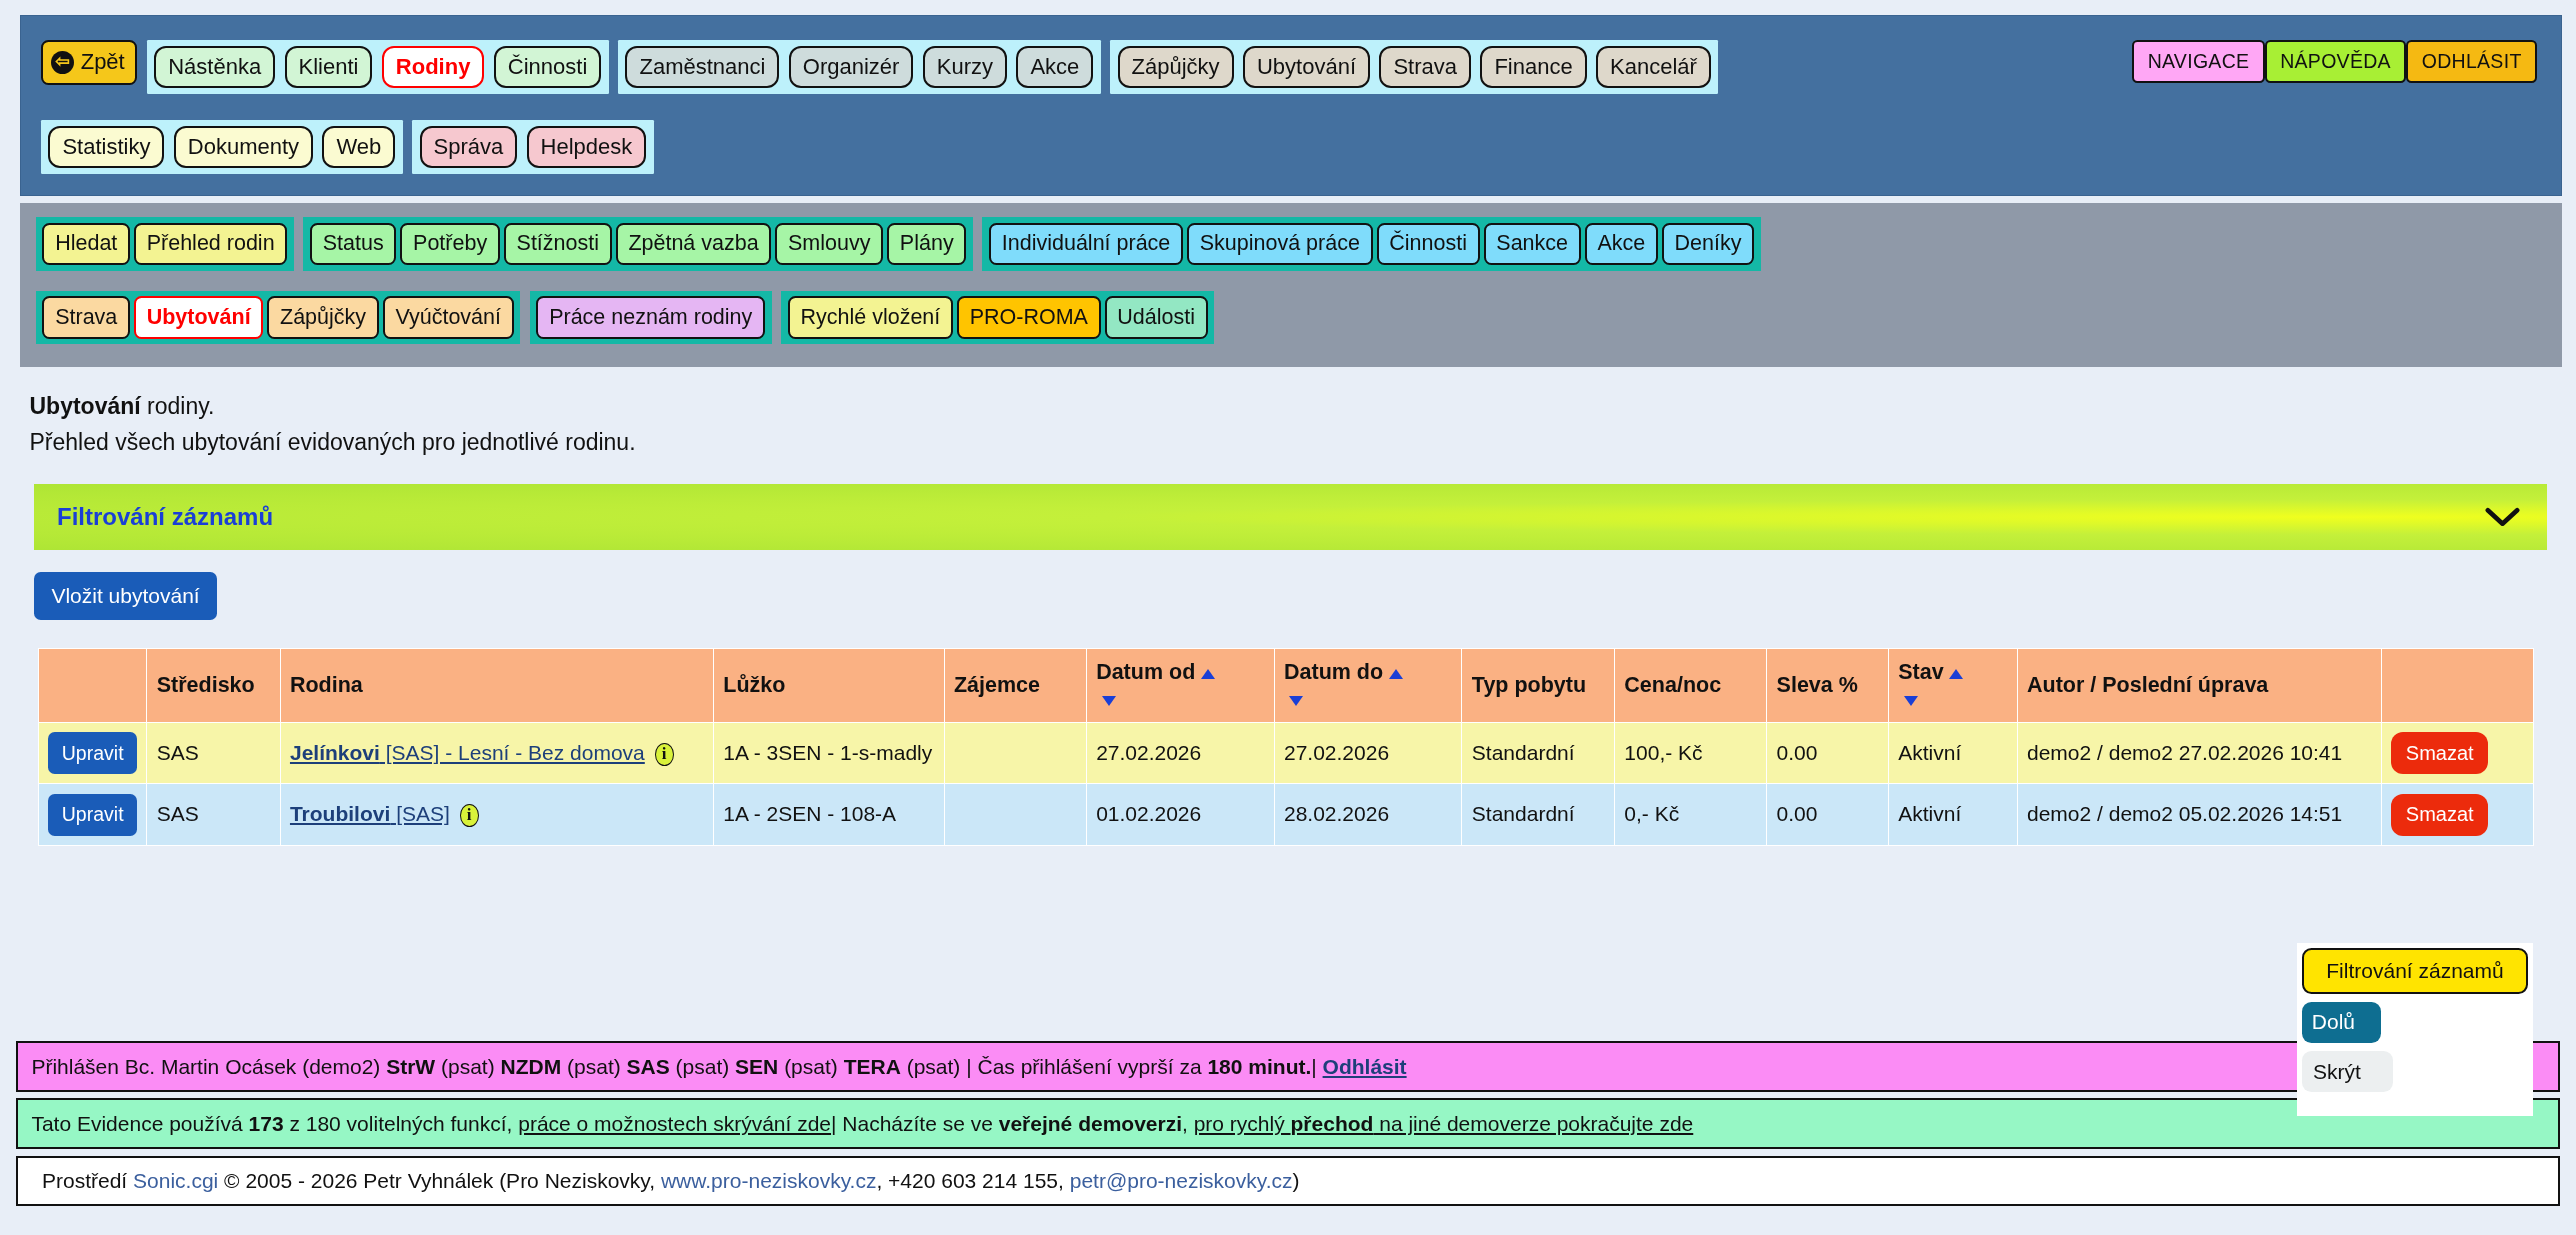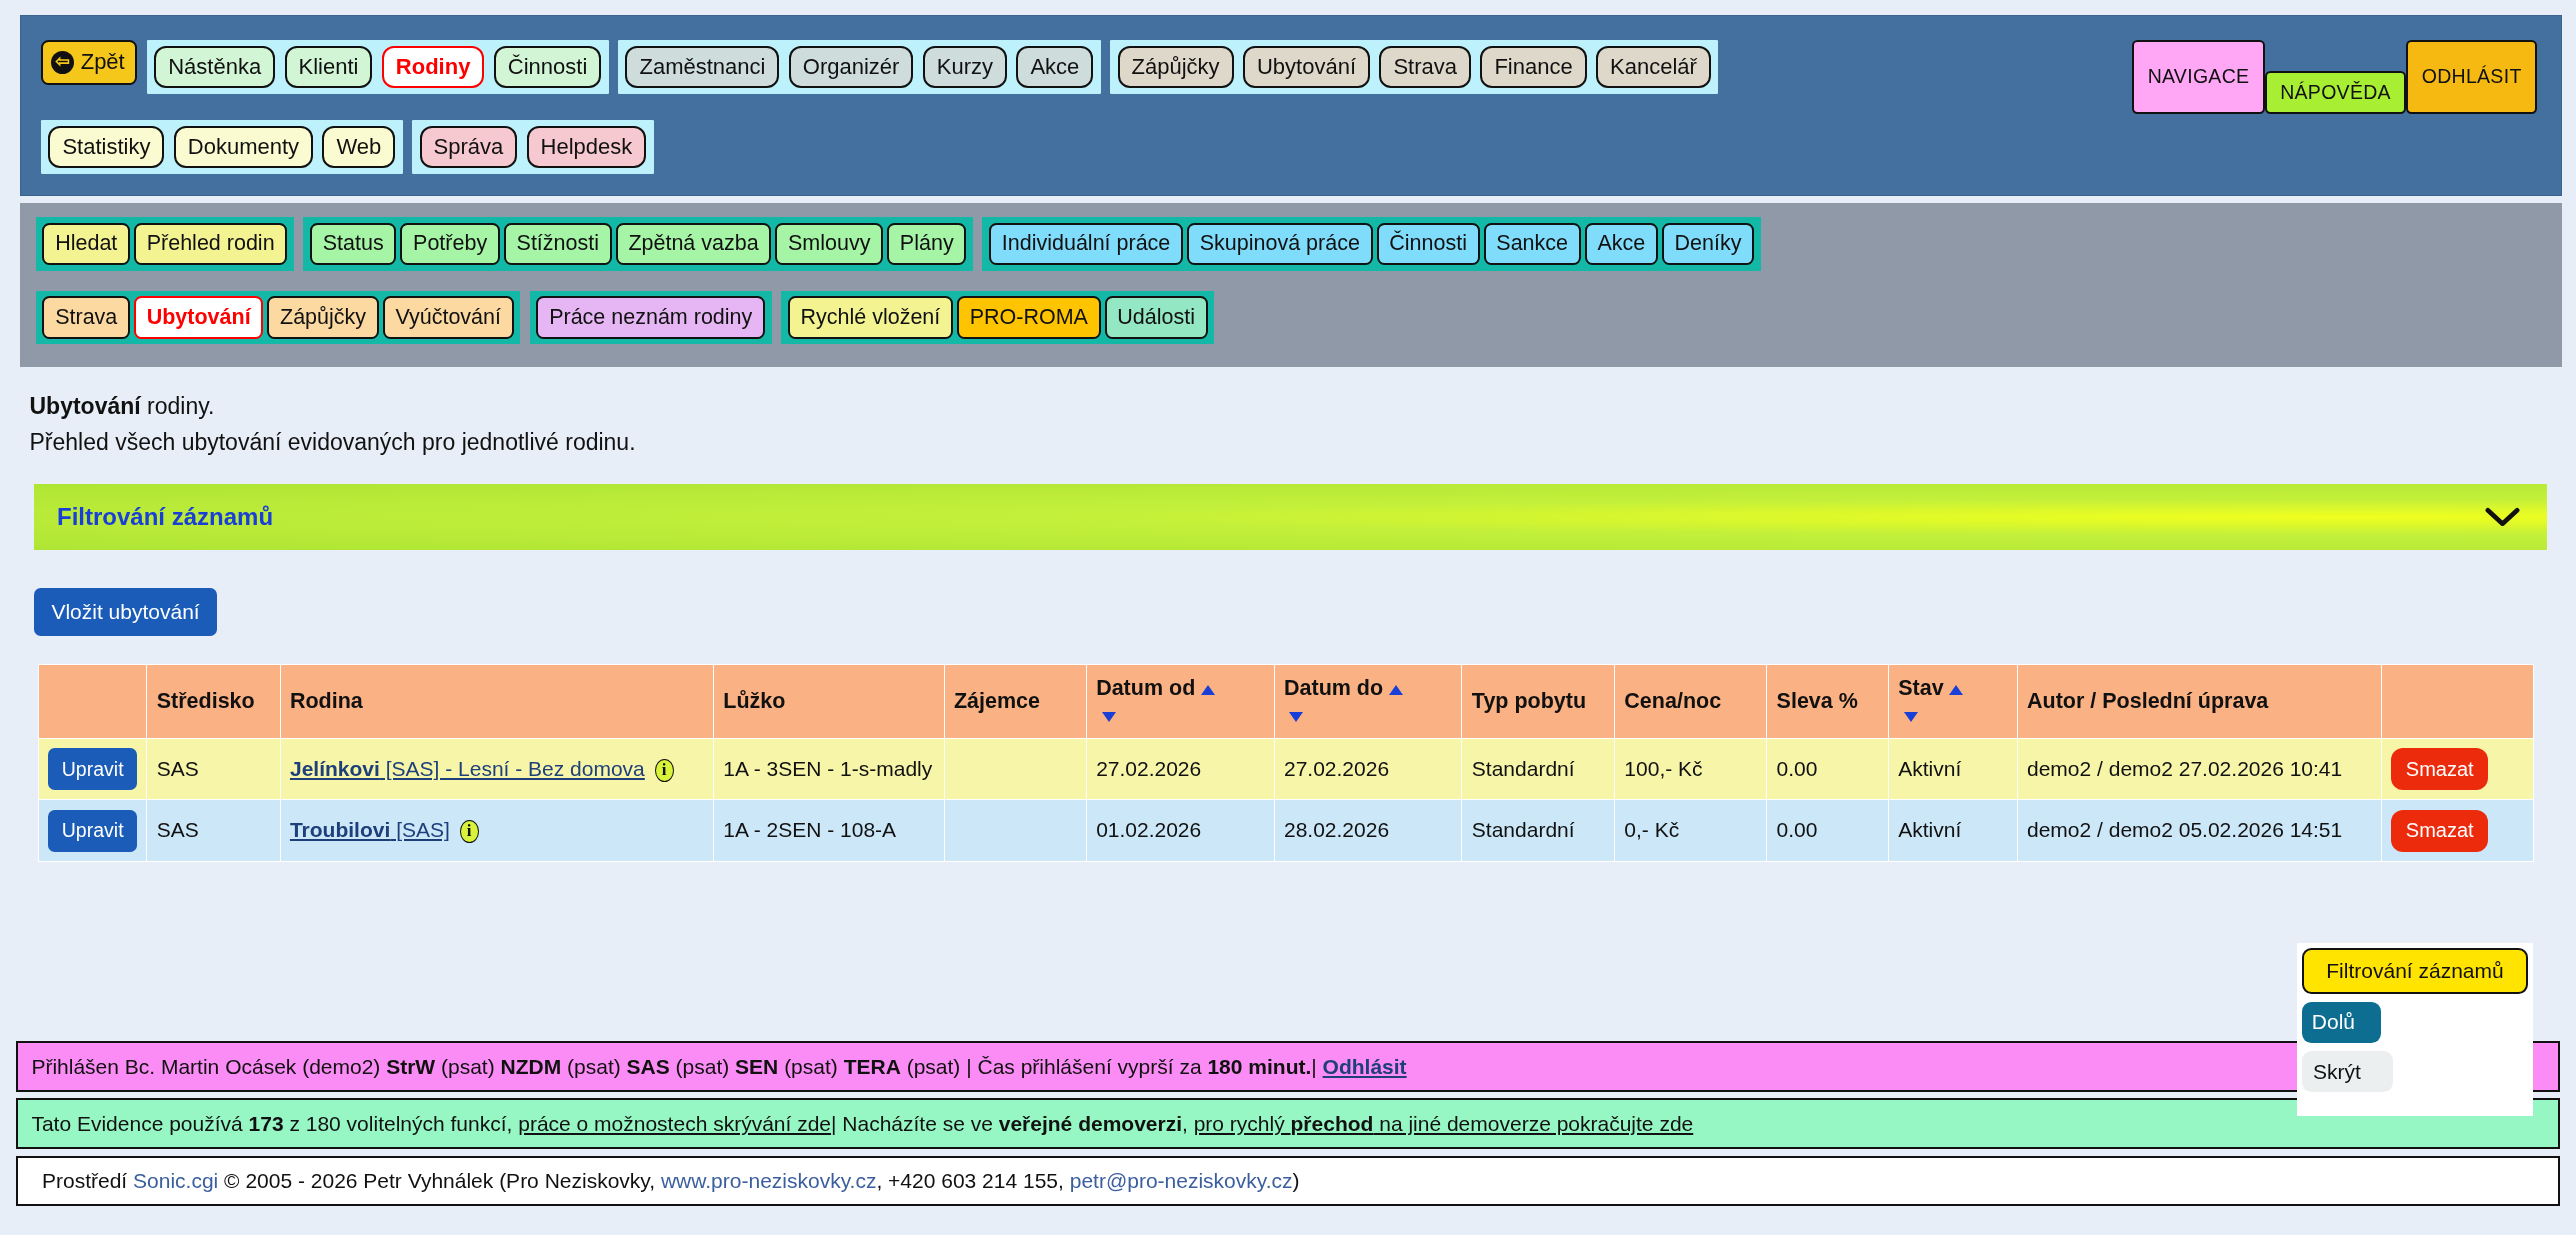--- a/index.html
+++ b/index.html
@@ -91,21 +91,21 @@
     border-radius: 5.4px;
     padding: 8px 13.4px;
     font-size: 19.5px;
     min-height: 42px;
     display: inline-flex; align-items: center; justify-content: center;
     letter-spacing: 0.3px;
     color: #111;
     cursor: pointer;
   }
   .rbtn.navig { background: #ffa7f5; }
-  .rbtn.help  { background: #a8ef34; margin-top: 31px; }
+  .rbtn.help  { background: #a8ef34; }
   .rbtn.logout{ background: #f5b912; }
 
   
   .subnav {
     position: absolute;
     left: 20px; top: 203px;
     width: 2542px; height: 164px;
     background: #8f99a8;
     border: 1.3px solid #8f99a8;
   }
@@ -157,21 +157,21 @@
     padding: 0 27px 0 23px;
     cursor: pointer;
   }
   .filterbar .ftitle {
     font-size: 24px; font-weight: bold; color: #1a3fd6;
     font-family: "Liberation Sans", sans-serif;
   }
   .chev { width: 35px; height: 20px; }
 
   .insertbtn {
-    margin: 38px 0 0 34px;
+    margin: 22px 0 0 34px;
     background: #1a5cb8;
     color: #fff;
     border: none;
     border-radius: 6.7px;
     font-size: 21px;
     padding: 12px 17.4px;
     display: inline-block;
     cursor: pointer;
     font-family: "Liberation Sans", sans-serif;
   }

